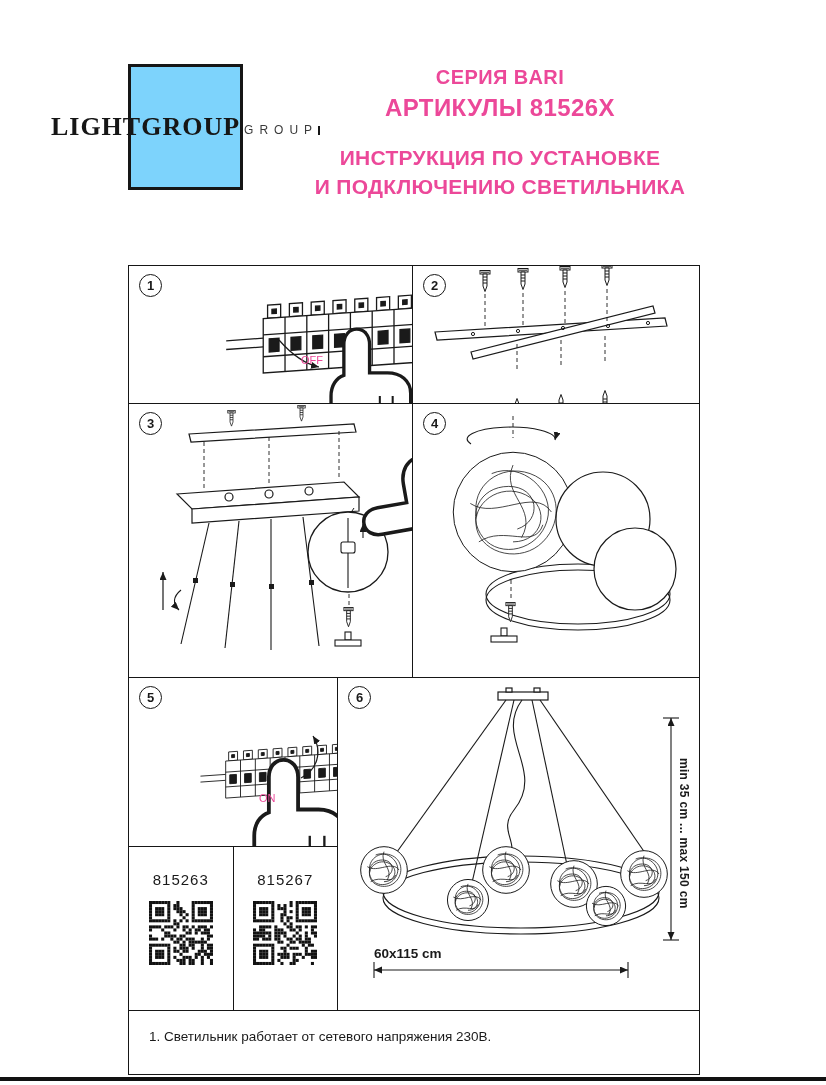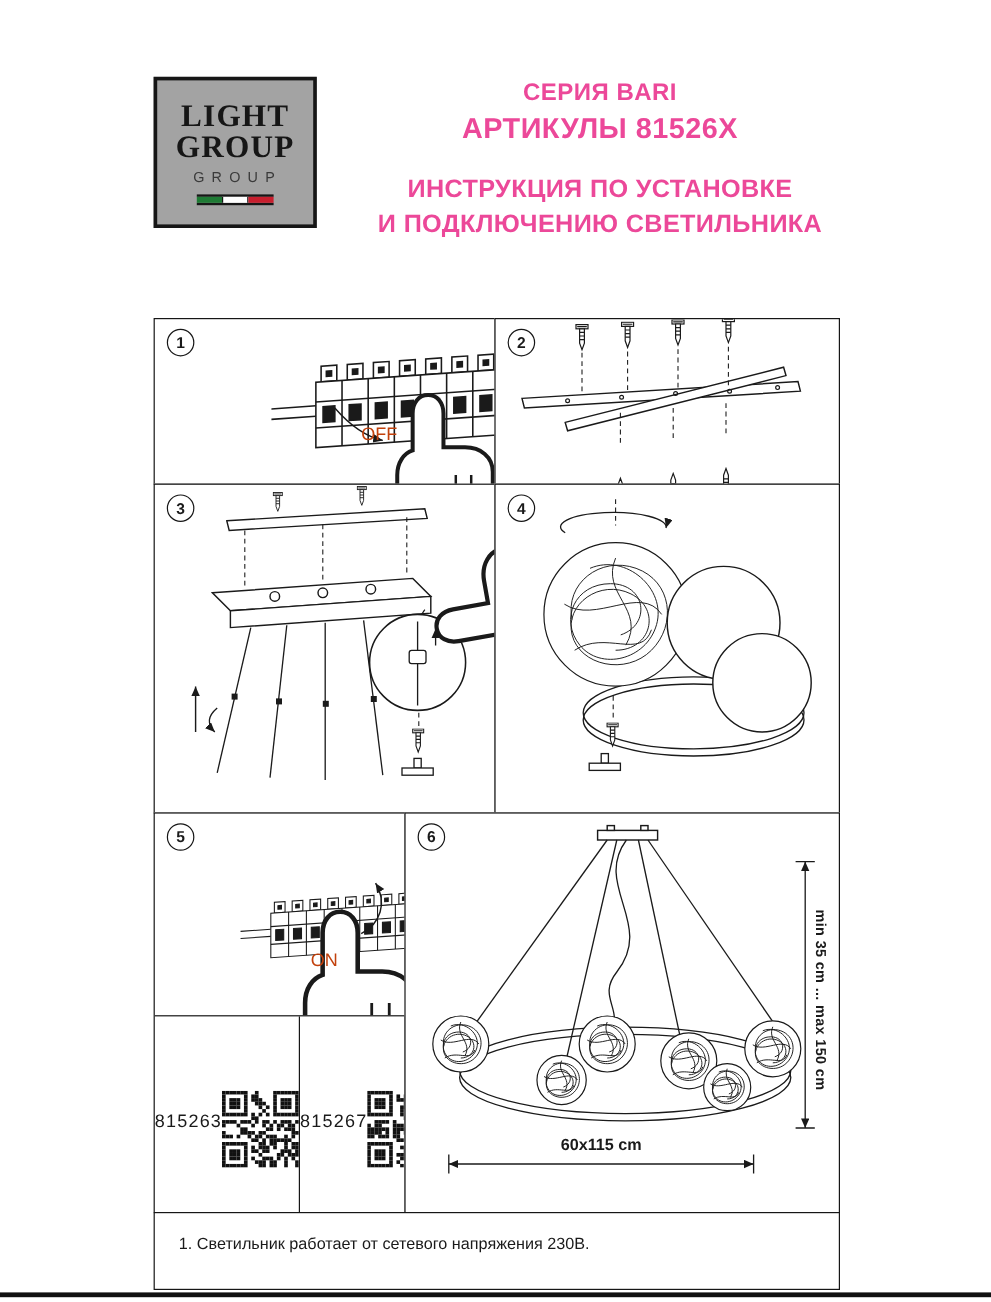--- a/index.html
+++ b/index.html
@@ -1,23 +1,23 @@
 <!DOCTYPE html>
 <html><head>
 <meta charset="utf-8">
 <style>
   html,body{margin:0;padding:0;background:#ffffff}
   body{width:826px;height:1085px;position:relative;overflow:hidden;
        font-family:"Liberation Sans",sans-serif;color:#1a1a1a}
   *{box-sizing:border-box}
 
   
-  .logo-box{position:absolute;left:128px;top:64px;width:136px;height:126px;
-            border:3px solid #161616;display:flex;flex-direction:column;
-            align-items:center;justify-content:center;background:#a3a3a3}
+  .logo-box{position:absolute;left:128px;top:64px;width:115px;height:126px;
+            border:3px solid #161616;display:flex;flex-direction:row;
+            align-items:center;justify-content:center;background:#7dd3fc}
   .logo-word{font-family:"Liberation Serif",serif;font-weight:700;font-size:26px;
              line-height:26px;letter-spacing:1px;color:#161616}
   .logo-group{font-size:12px;letter-spacing:6px;color:#3a3a3a;margin-top:5px;text-indent:4px}
   .logo-flag{margin-top:7px;width:64px;height:9px;border-top:2px solid #161616;
              border-bottom:2px solid #161616;display:flex}
   .flag-seg{flex:1;height:100%}
   .flag-mid{border-left:1px solid #161616;border-right:1px solid #161616}
 
   .hdr{position:absolute;left:280px;width:440px;text-align:center;font-weight:700;color:#ec4899}
   .hdr-series{top:66px;font-size:20px;letter-spacing:.4px}
@@ -34,31 +34,31 @@
   .p4{left:284px;top:138px;width:288px;height:275px}
   .p5{left:0;top:412px;width:210px;height:334px}
   .p6{left:209px;top:412px;width:363px;height:334px}
   .pf{left:0;top:745px;width:572px;height:65px;padding:15px 0 0 20px;
       font-size:13.5px;line-height:22px}
 
   .badge{position:absolute;left:10px;top:8px;width:23px;height:23px;
          border:1.5px solid #161616;border-radius:50%;display:flex;
          align-items:center;justify-content:center;font-size:13px;font-weight:700;background:#fff;z-index:3}
   .ill{position:absolute;left:0;top:0}
-  .lbl{position:absolute;font-size:15px;color:#c2410c}
+  .lbl{position:absolute;font-size:11px;color:#ec4899}
   .off-lbl{left:172px;top:88px}
   .on-lbl{left:130px;top:114px}
   .dim-v{position:absolute;right:8px;top:80px;writing-mode:vertical-rl;
          font-size:12px;font-weight:700;letter-spacing:.3px}
-  .dim-h{position:absolute;left:36px;width:254px;top:268px;text-align:center;
+  .dim-h{position:absolute;left:36px;width:254px;top:268px;
          font-size:13.5px;font-weight:700}
 
   .qr-area{position:absolute;left:0;right:0;top:168px;bottom:0;
            border-top:1px solid #161616;display:flex}
-  .qr-cell{flex:1;display:flex;flex-direction:row;align-items:center;padding-top:24px}
+  .qr-cell{flex:1;display:flex;flex-direction:column;align-items:center;padding-top:24px}
   .qr-right{border-left:1px solid #161616}
   .qr-label{font-size:15px;letter-spacing:1px;margin-bottom:13px}
 
   .foot-line{margin:0}
   .bottom-bar{position:absolute;left:0;top:1077px;width:826px;height:4px;background:#111}
 </style>
 </head>
 <body>
 
 <svg width="0" height="0" style="position:absolute" aria-hidden="true">

